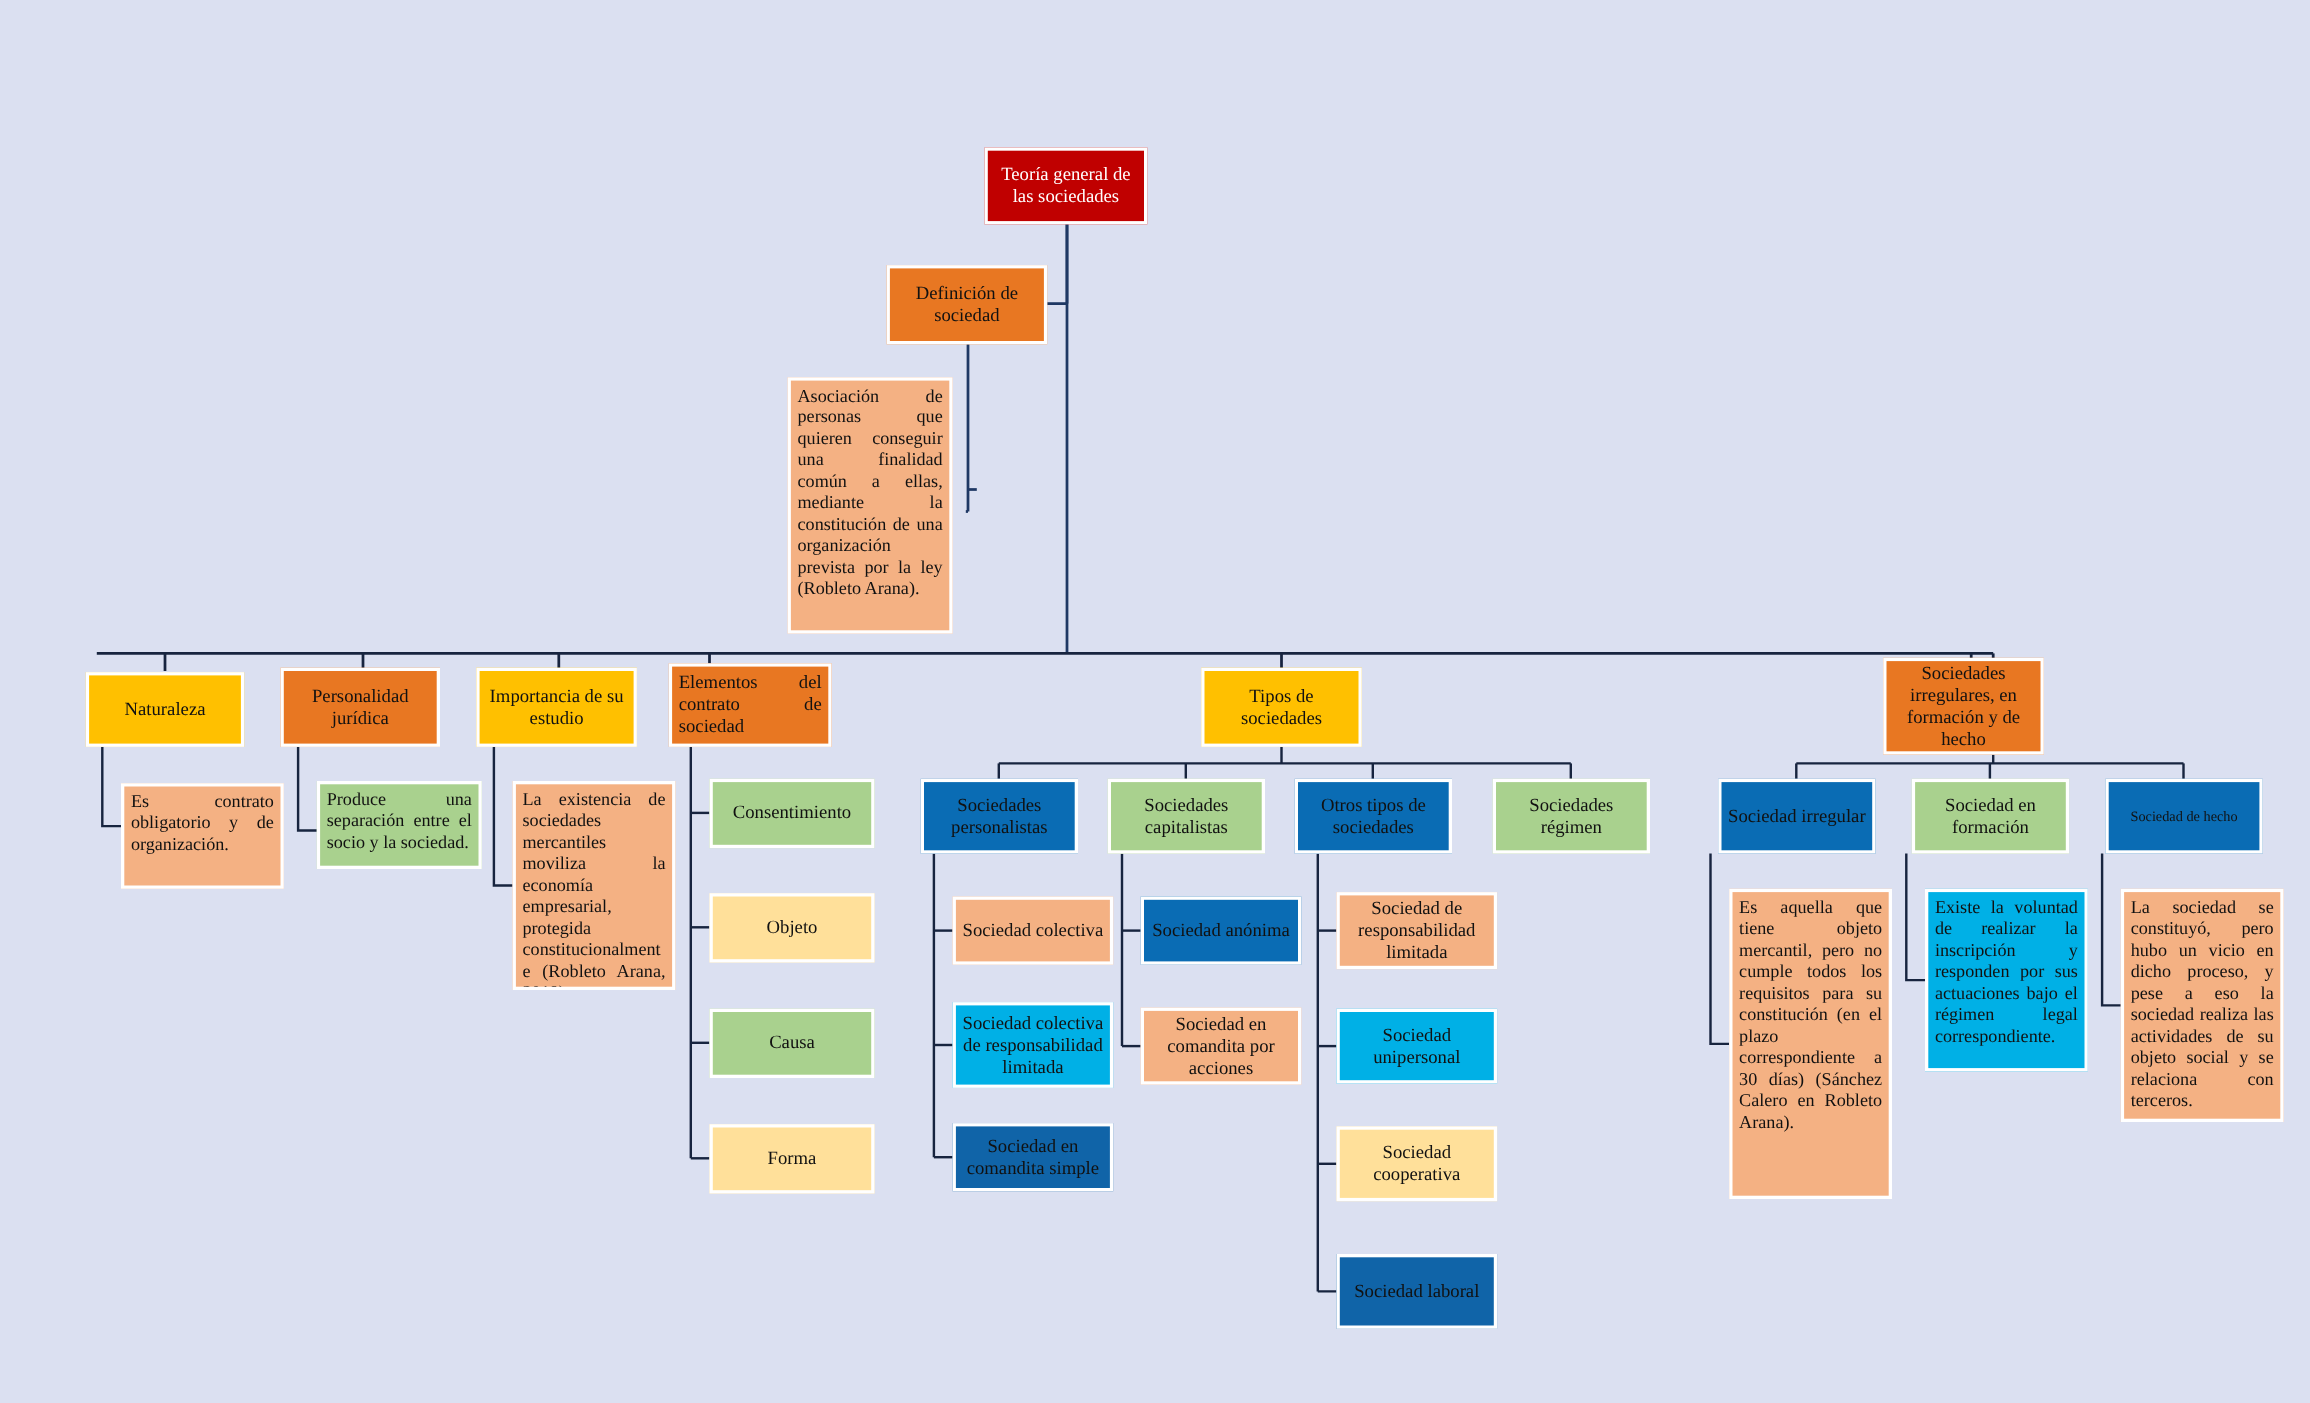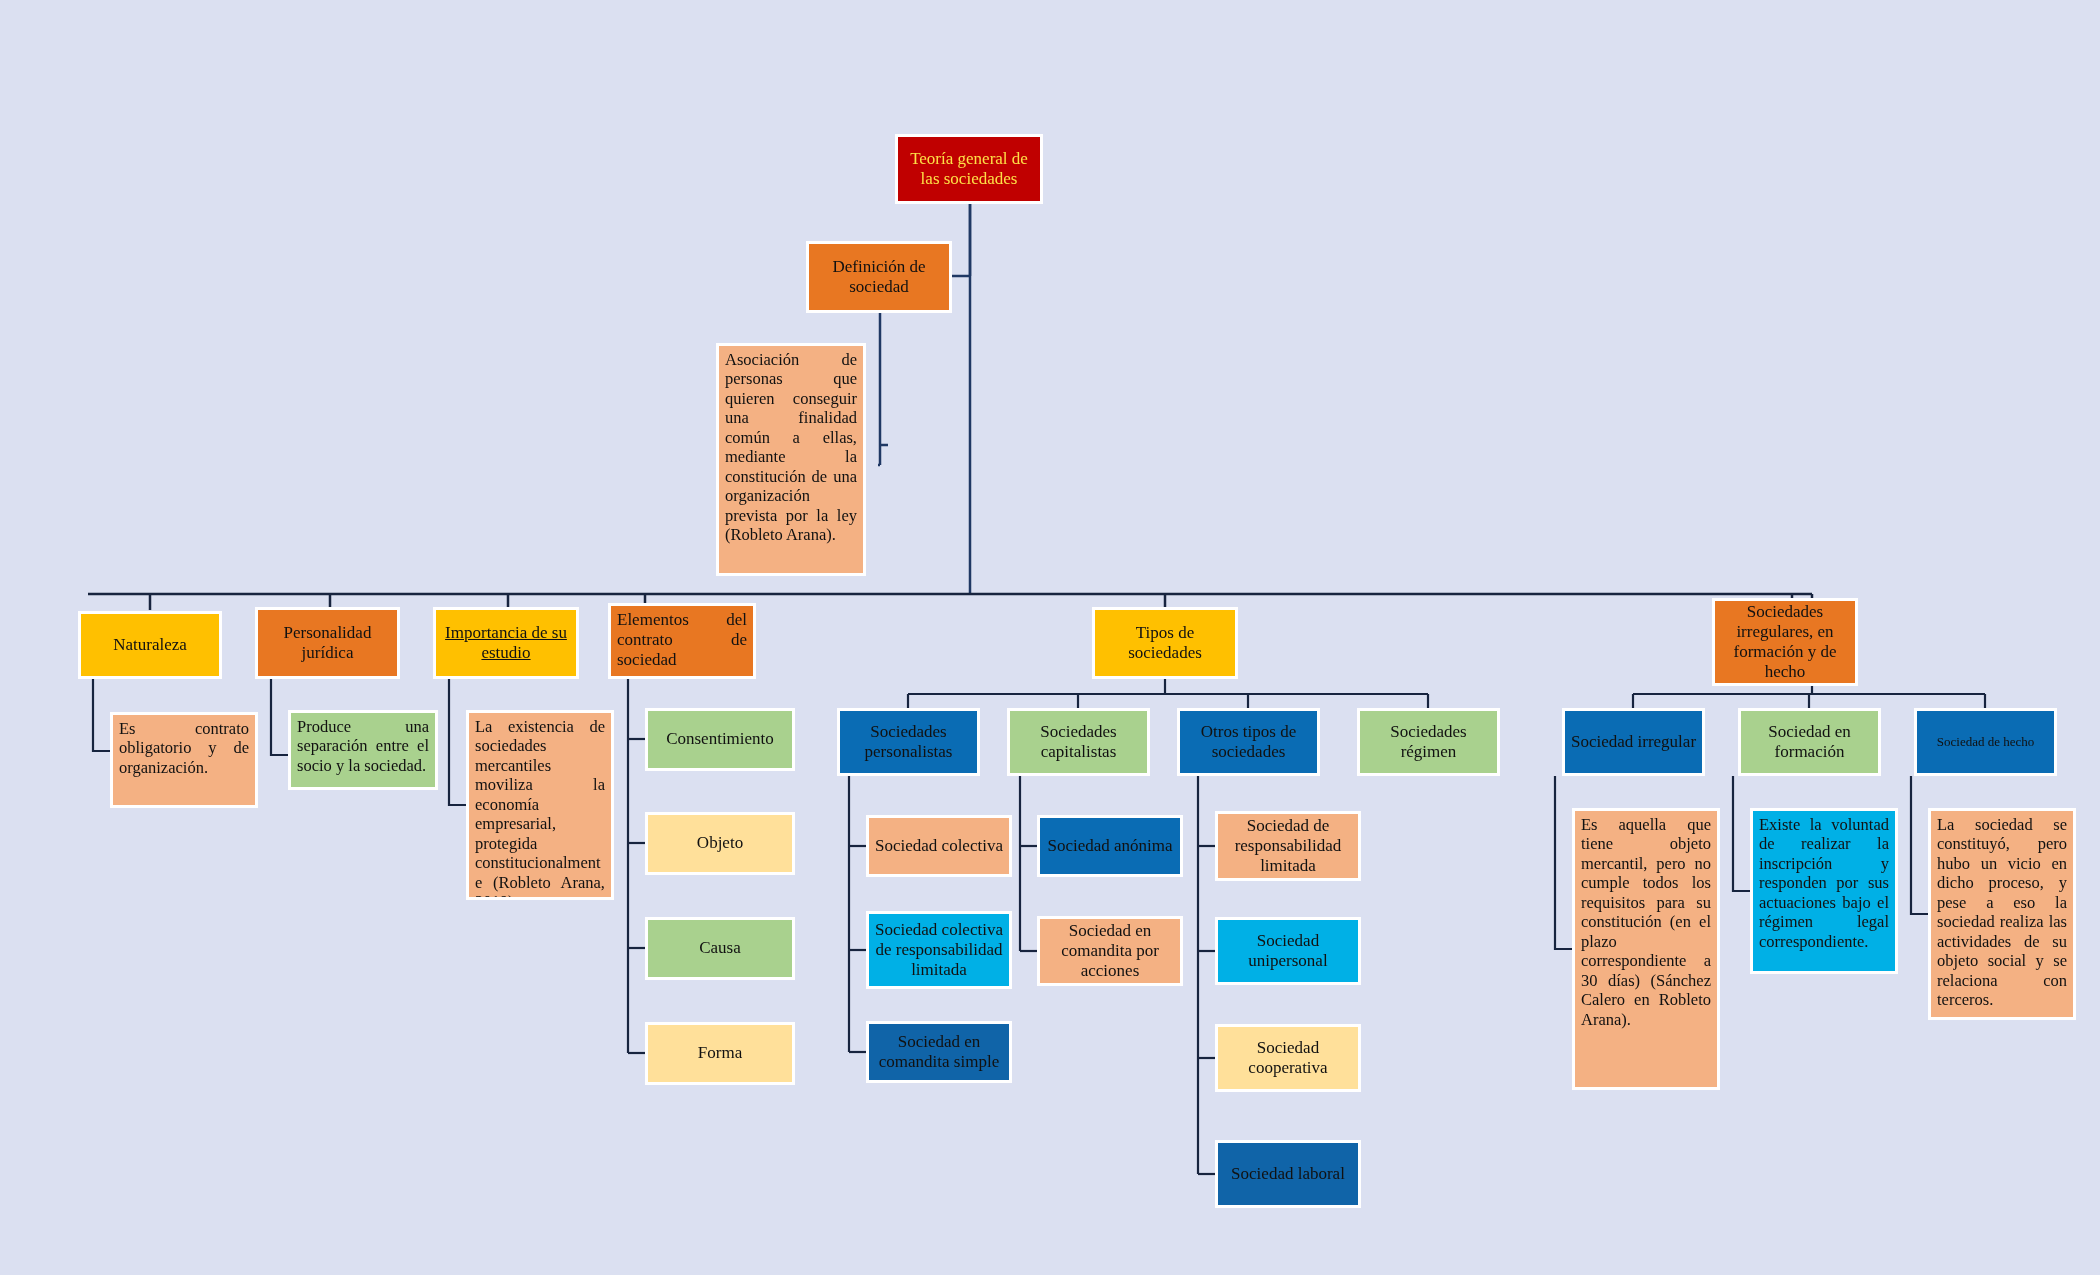--- a/index.html
+++ b/index.html
@@ -62,41 +62,41 @@
       <path d="M 150,594 L 150,610"></path>
       <path d="M 330,594 L 330,610"></path>
       <path d="M 508,594 L 508,610"></path>
       <path d="M 645,594 L 645,610"></path>
       <path d="M 1165,594 L 1165,610"></path>
       <path d="M 1792,594 L 1792,600"></path>
       <path d="M 1812,594 L 1812,610"></path>
     </g>
   </svg>
 
-  <div class="node c" style="left:895px;top:134px;width:148px;height:70px;background:#c00000;color:#fde047;font-size:17px;">
+  <div class="node c" style="left:895px;top:134px;width:148px;height:70px;background:#c00000;color:#ffffff;font-size:17px;">
     <span class="txt">Teoría general de las sociedades</span>
   </div>
 
   <div class="node c" style="left:806px;top:241px;width:146px;height:72px;background:#e87722;font-size:17px;">
     <span class="txt">Definición de sociedad</span>
   </div>
 
   <div class="node j" style="left:716px;top:343px;width:150px;height:233px;background:#f4b183;font-size:16.5px;">
     <span class="txt">Asociación de personas que quieren conseguir una finalidad común a ellas, mediante la constitución de una organización prevista por la ley (Robleto Arana).</span>
   </div>
 
   <div class="node c" style="left:78px;top:611px;width:144px;height:68px;background:#ffc000;font-size:17px;">
     <span class="txt">Naturaleza</span>
   </div>
 
   <div class="node c" style="left:255px;top:607px;width:145px;height:72px;background:#e87722;font-size:17px;">
     <span class="txt">Personalidad jurídica</span>
   </div>
 
-  <div class="node c" style="left:433px;top:607px;width:146px;height:72px;background:#ffc000;font-size:17px;text-decoration:underline;">
+  <div class="node c" style="left:433px;top:607px;width:146px;height:72px;background:#ffc000;font-size:17px;">
     <span class="txt">Importancia de su estudio</span>
   </div>
 
   <div class="node j" style="left:608px;top:603px;width:148px;height:76px;background:#e87722;font-size:17px;">
     <span class="txt">Elementos del contrato de sociedad</span>
   </div>
 
   <div class="node c" style="left:1092px;top:607px;width:146px;height:72px;background:#ffc000;font-size:17px;">
     <span class="txt">Tipos de sociedades</span>
   </div>

